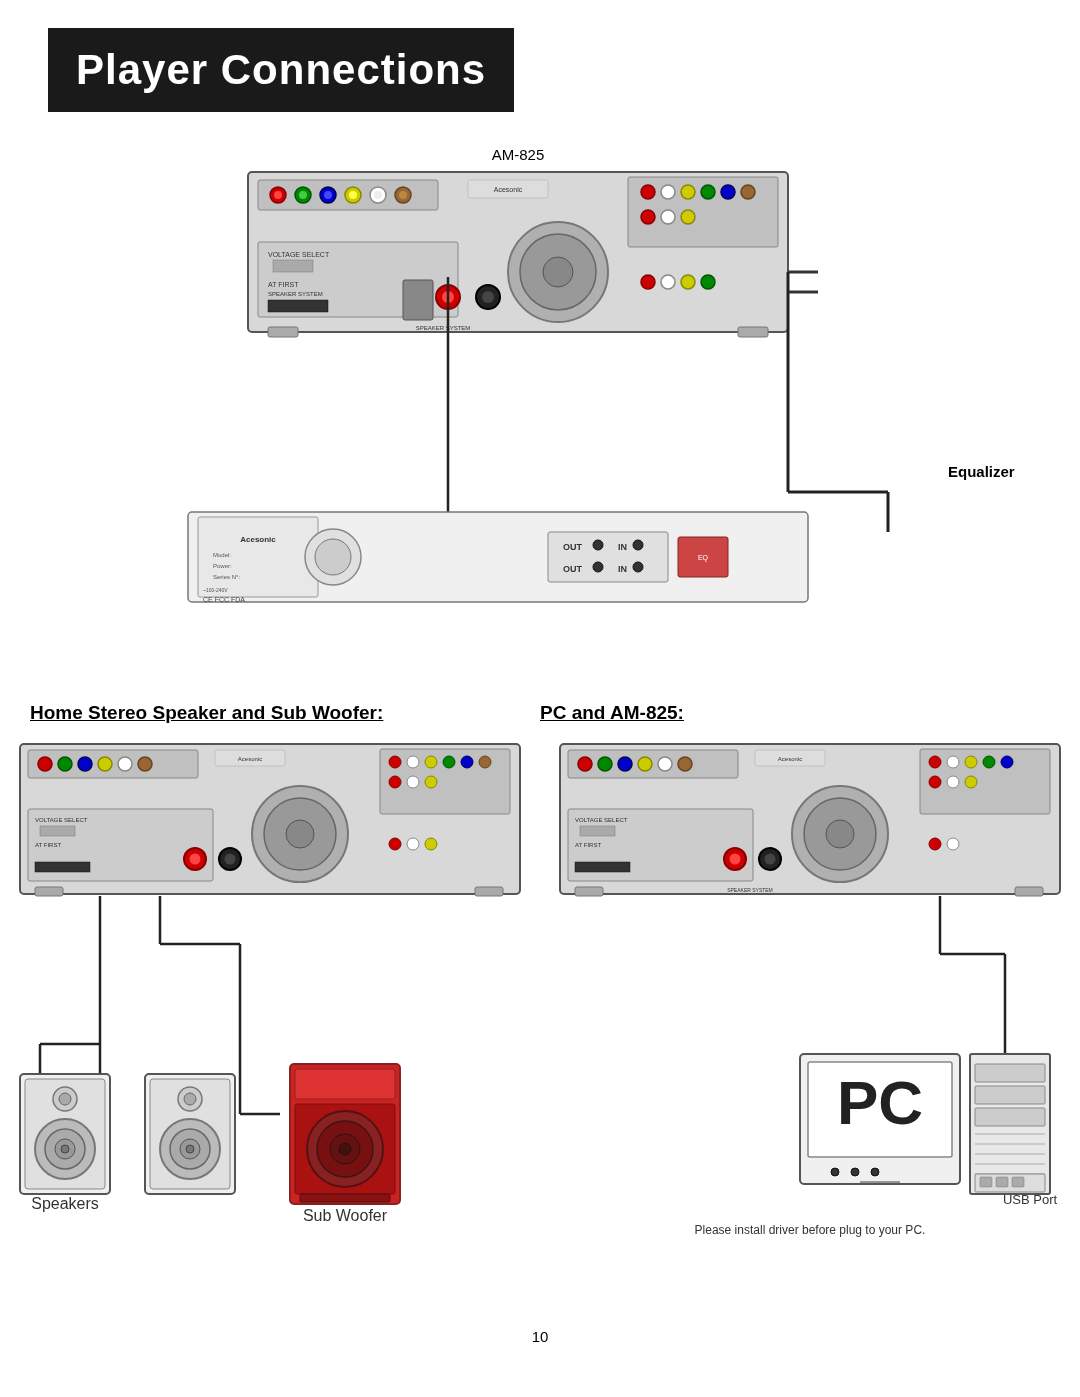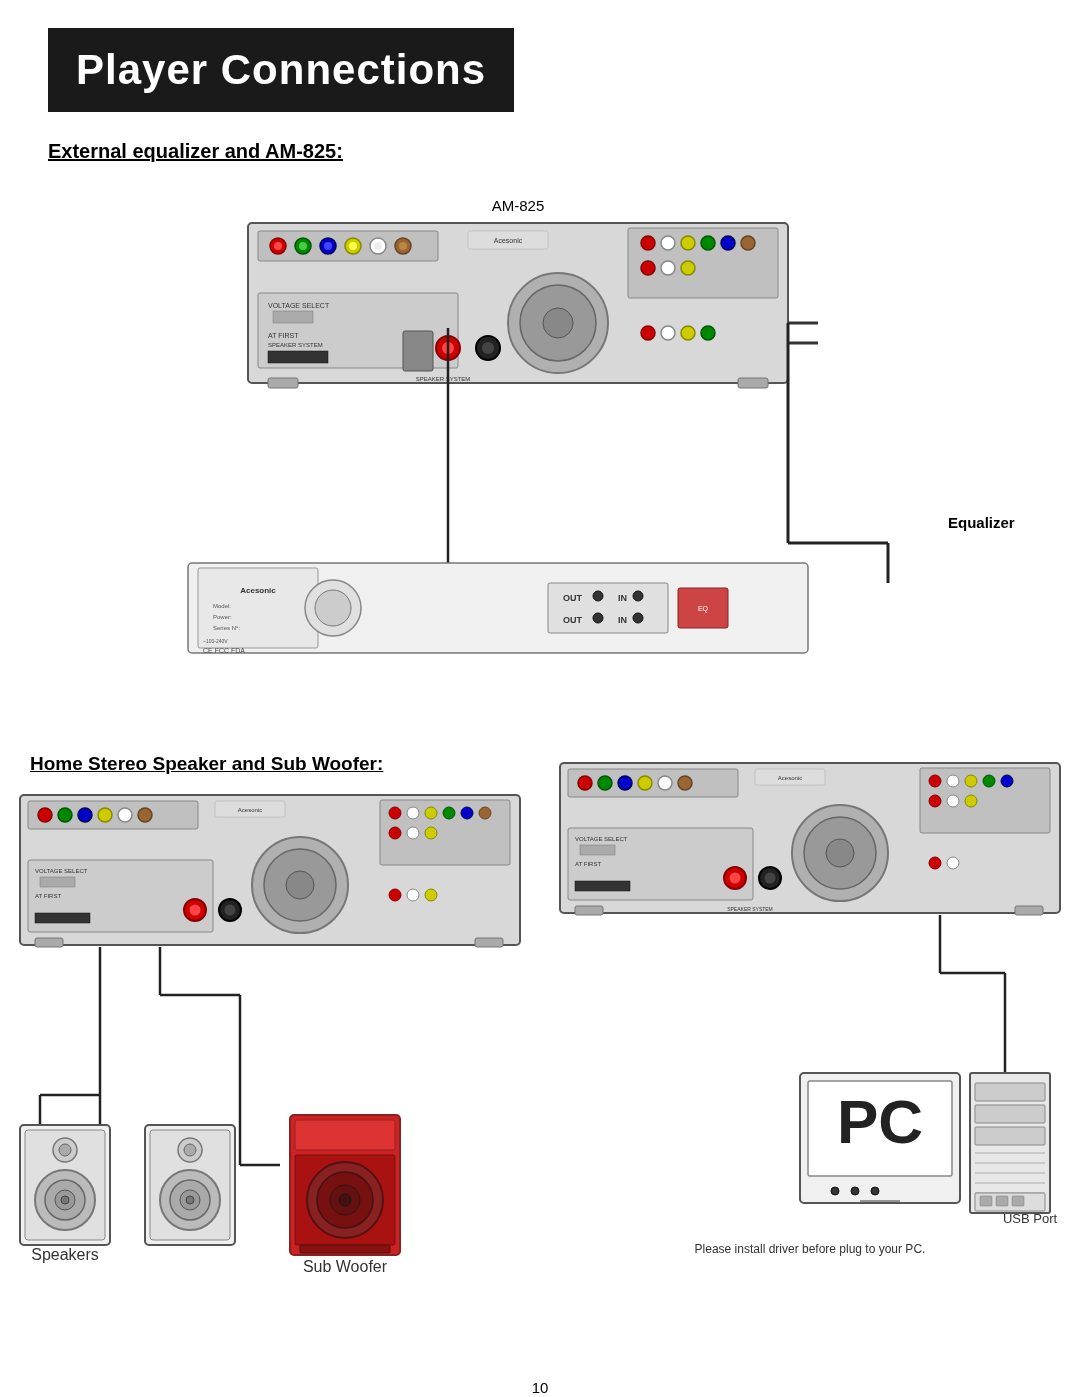--- a/index.html
+++ b/index.html
@@ -79,21 +79,20 @@
 <body>
 
 <div>
 
   
   <div class="page-header">
     <h1>Player Connections</h1>
   </div>
 
   
-  <div class="section-title">External equalizer and AM-825:</div>
 
   
   <div class="main-diagram">
     <svg width="1080" height="560" viewBox="0 0 1080 560" xmlns="http://www.w3.org/2000/svg">
 
       <text x="490" y="48" font-size="15" font-family="Arial" text-anchor="middle">AM-825</text>
 
       <g transform="translate(220, 60)">
 
         <rect x="0" y="0" width="540" height="160" rx="4" ry="4" fill="#d8d8d8" stroke="#555" stroke-width="2"></rect>
@@ -313,20 +312,23 @@
           <rect x="10" y="130" width="90" height="8" rx="1" fill="#881111" stroke="#551111" stroke-width="1"></rect>
         </g>
 
         <text x="65" y="485" font-size="16" font-family="Arial" fill="#333" text-anchor="middle">Speakers</text>
         <text x="345" y="497" font-size="16" font-family="Arial" fill="#333" text-anchor="middle">Sub Woofer</text>
 
       </svg>
     </div>
 
     <div class="bottom-right">
+      <div style="display:flex; flex-direction:row; align-items:flex-start;">
+        <div class="section-title-bottom" style="margin-left:0; font-size:19px;">PC and AM-825:</div>
+      </div>
       <svg width="540" height="580" viewBox="0 0 540 580" xmlns="http://www.w3.org/2000/svg">
 
         <g transform="translate(20, 20)">
           <rect x="0" y="0" width="500" height="150" rx="4" ry="4" fill="#d8d8d8" stroke="#555" stroke-width="2"></rect>
 
           <rect x="8" y="6" width="170" height="28" rx="2" fill="#c0c0c0" stroke="#888" stroke-width="1"></rect>
           <circle cx="25" cy="20" r="7" fill="#cc0000" stroke="#800" stroke-width="1.5"></circle>
           <circle cx="45" cy="20" r="7" fill="#008800" stroke="#005500" stroke-width="1.5"></circle>
           <circle cx="65" cy="20" r="7" fill="#0000cc" stroke="#000055" stroke-width="1.5"></circle>
           <circle cx="85" cy="20" r="7" fill="#cccc00" stroke="#888800" stroke-width="1.5"></circle>

